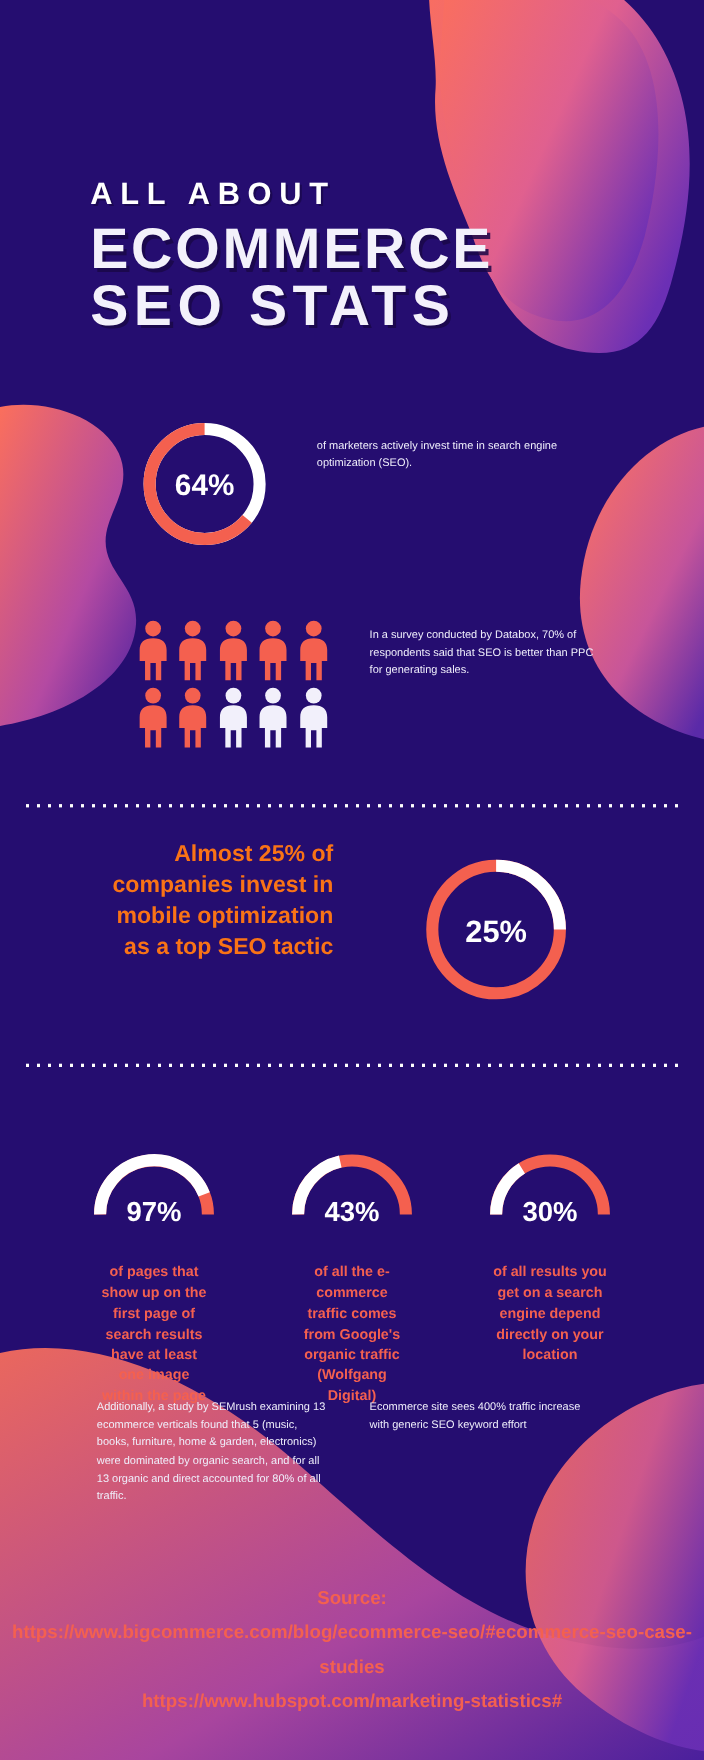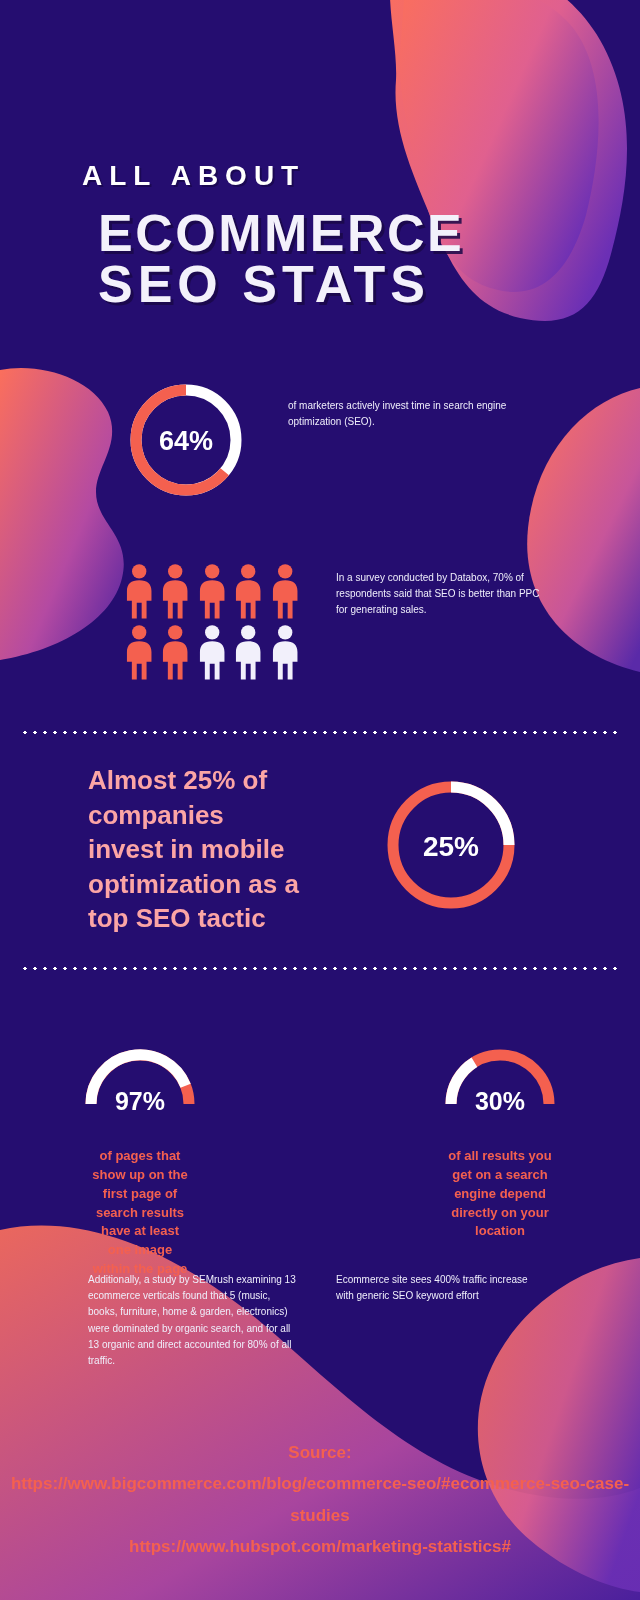--- a/index.html
+++ b/index.html
@@ -39,21 +39,21 @@
     color: #ffffff;
     margin: 0 0 10px 0;
     text-shadow: 2px 2px 0 rgba(20,5,60,.55);
   }
   .headline {
     font-size: 52px;
     font-weight: bold;
     letter-spacing: 2.5px;
     line-height: 0.98;
     color: #f3f1fb;
-    margin: 16px;
+    margin: 0;
     text-shadow: 3px 3px 0 rgba(26,8,72,.85);
   }
   .headline .l2 { display: block; letter-spacing: 5px; }
 
   
   .copy {
     color: #efeefb;
     font-size: 10px;
     line-height: 1.62;
   }
@@ -96,24 +96,25 @@
   }
   .divider.d1 { top: 731px; }
   .divider.d2 { top: 967px; }
 
   
   .stat25-text {
     position: absolute;
     left: 88px;
     top: 763px;
     width: 215px;
-    color: #fca5a5;
-    font-size: 26px;
+    color: #f97316;
+    font-size: 21px;
     font-weight: bold;
     line-height: 1.33;
+    text-align: right;
   }
   .stat25-ring { position: absolute; left: 378px; top: 772px; }
 
   
   .gauges {
     position: absolute;
     left: 60px;
     top: 1030px;
     width: 520px;
     display: flex;
@@ -281,20 +282,30 @@
       <div class="gauge-art">
         <svg width="120" height="85" viewBox="0 0 120 85">
           <path d="M11 74 A49 49 0 0 1 109 74" fill="none" stroke="#f4604f" stroke-width="11"></path>
           <path d="M11 74 A49 49 0 0 1 105.6 55.8" fill="none" stroke="#ffffff" stroke-width="11"></path>
           <text x="60" y="80" text-anchor="middle" font-family="'Liberation Sans',sans-serif" font-size="25" font-weight="bold" fill="#ffffff">97%</text>
         </svg>
       </div>
       <div class="gauge-caption">of pages that show up on the first page of search results have at least one image within the page</div>
     </div>
 
+    <div class="gauge-col">
+      <div class="gauge-art">
+        <svg width="120" height="85" viewBox="0 0 120 85">
+          <path d="M11 74 A49 49 0 0 1 109 74" fill="none" stroke="#f4604f" stroke-width="11"></path>
+          <path d="M11 74 A49 49 0 0 1 49.3 25.9" fill="none" stroke="#ffffff" stroke-width="11"></path>
+          <text x="60" y="80" text-anchor="middle" font-family="'Liberation Sans',sans-serif" font-size="25" font-weight="bold" fill="#ffffff">43%</text>
+        </svg>
+      </div>
+      <div class="gauge-caption">of all the e-commerce traffic comes from Google's organic traffic (Wolfgang Digital)</div>
+    </div>
 
     <div class="gauge-col">
       <div class="gauge-art">
         <svg width="120" height="85" viewBox="0 0 120 85">
           <path d="M11 74 A49 49 0 0 1 109 74" fill="none" stroke="#f4604f" stroke-width="11"></path>
           <path d="M11 74 A49 49 0 0 1 34.4 32.2" fill="none" stroke="#ffffff" stroke-width="11"></path>
           <text x="60" y="80" text-anchor="middle" font-family="'Liberation Sans',sans-serif" font-size="25" font-weight="bold" fill="#ffffff">30%</text>
         </svg>
       </div>
       <div class="gauge-caption">of all results you get on a search engine depend directly on your location</div>

